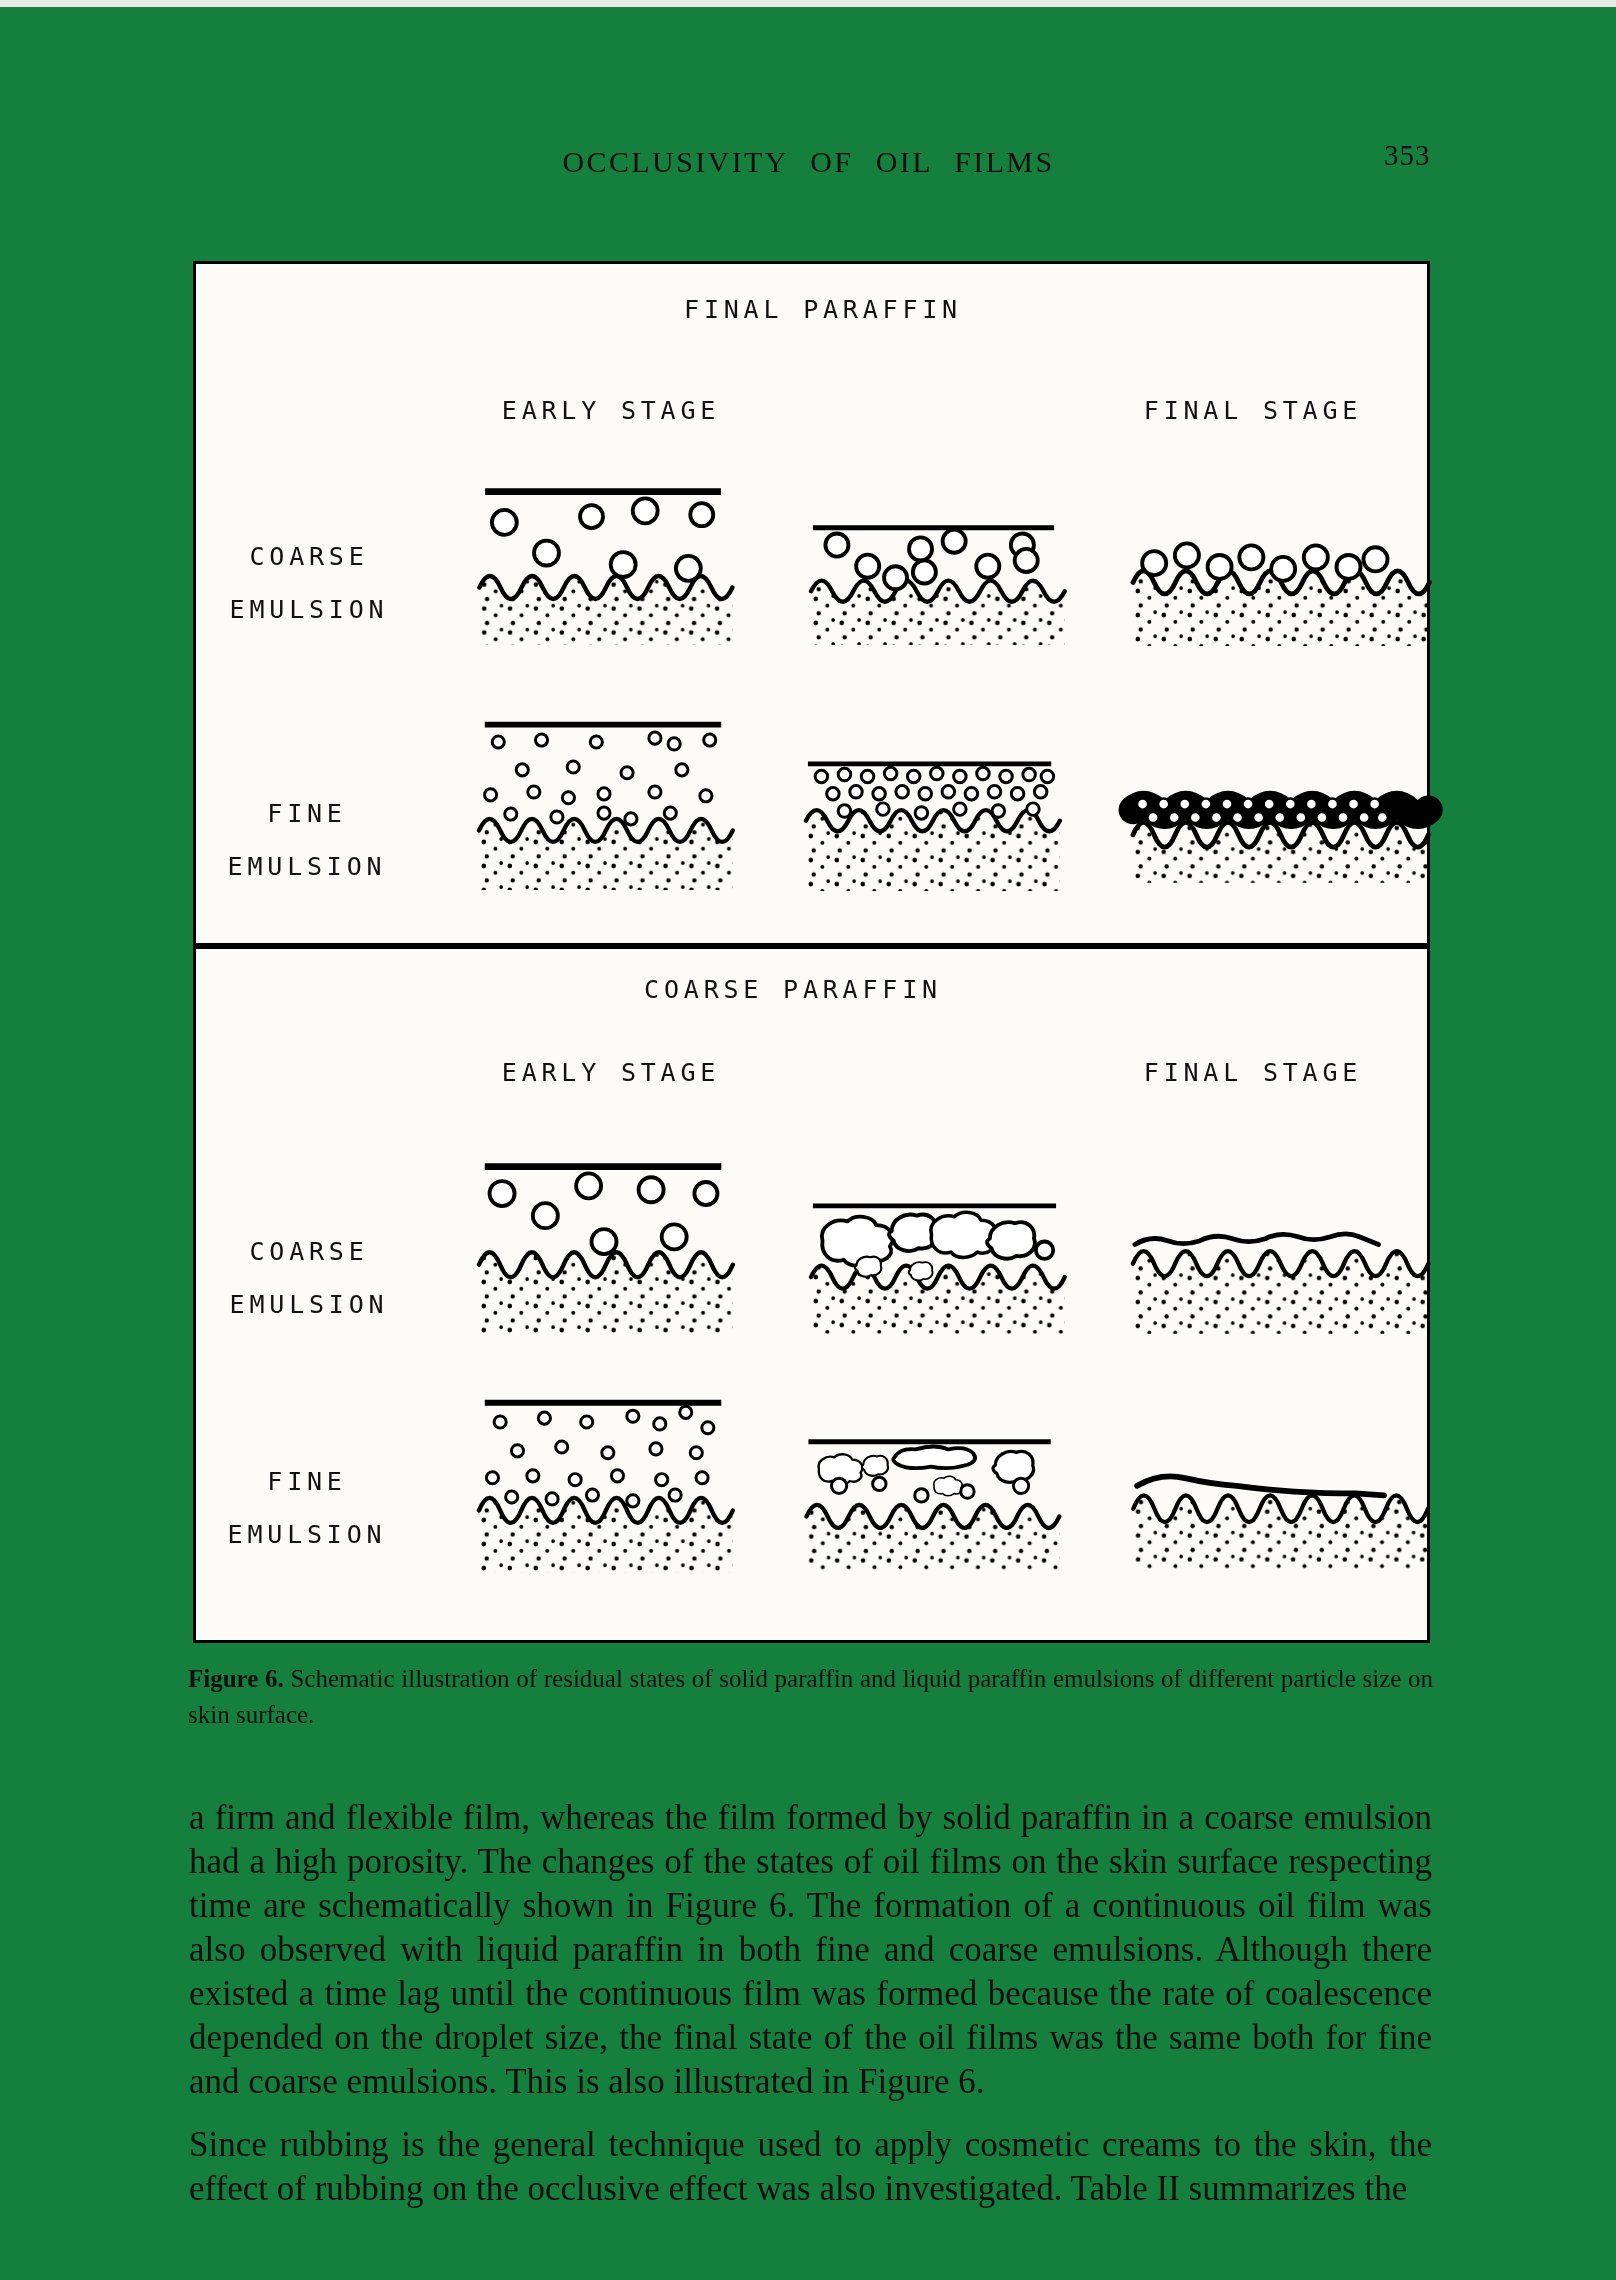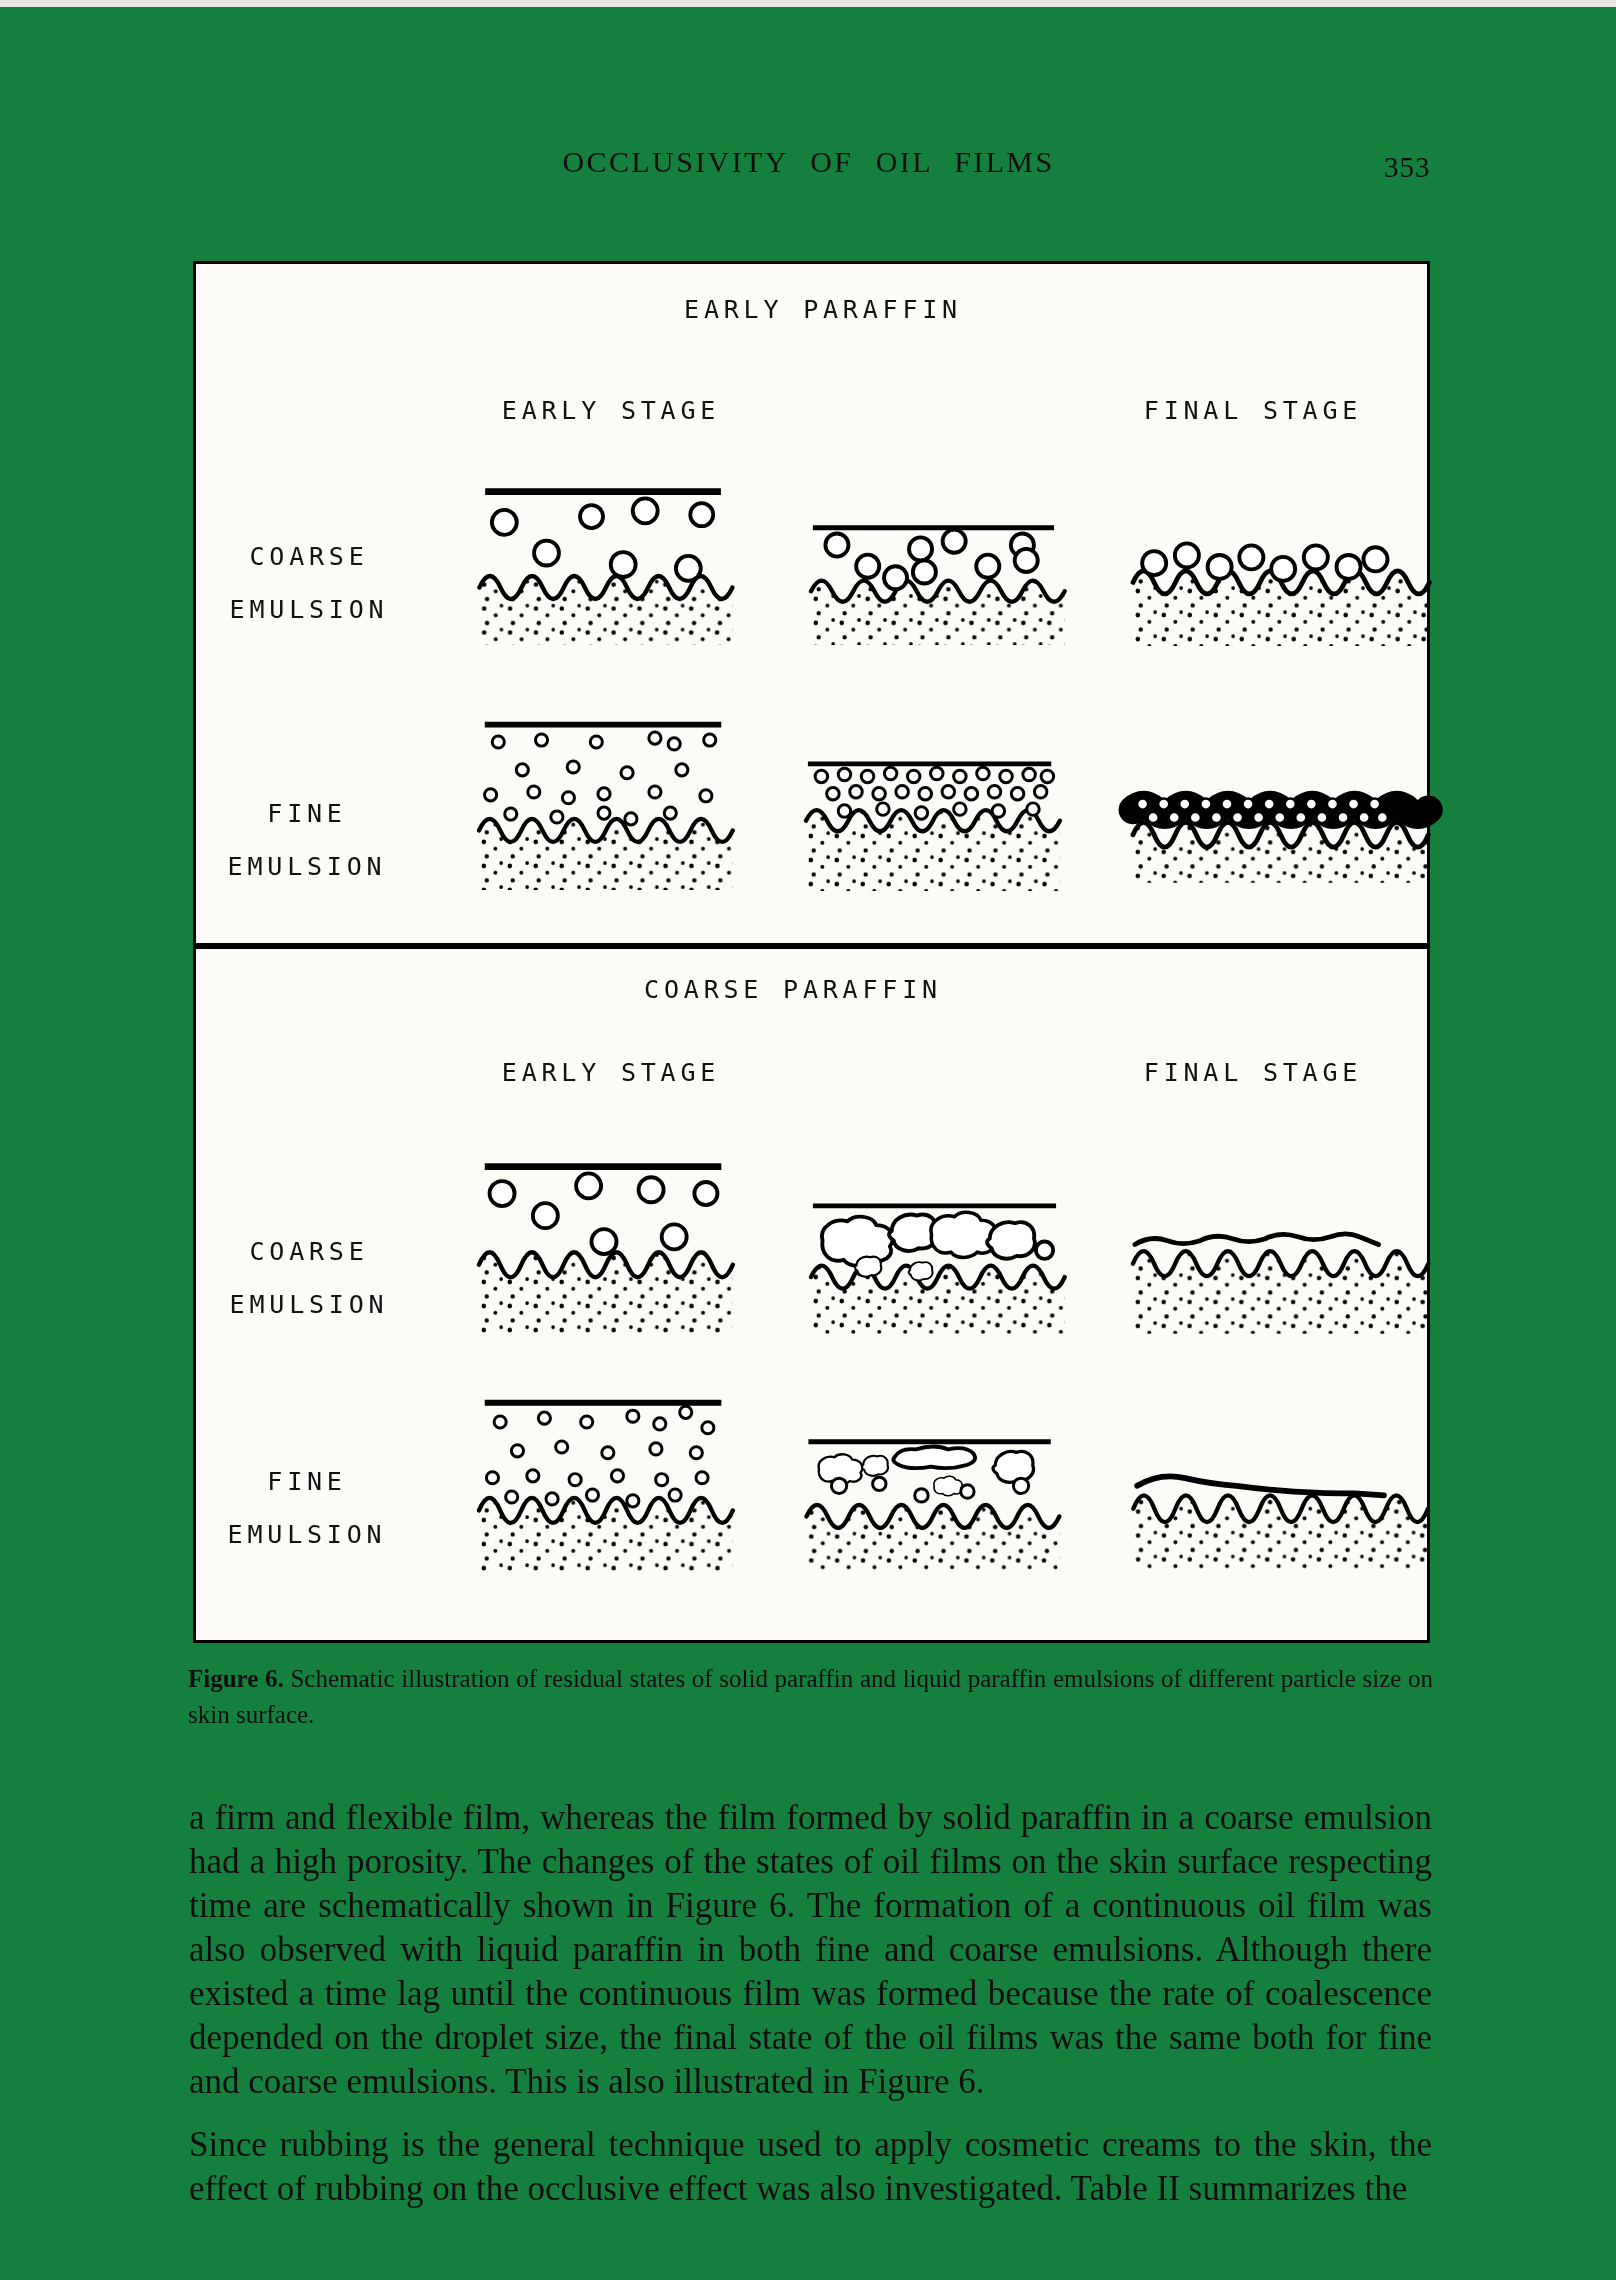--- a/index.html
+++ b/index.html
@@ -4,21 +4,21 @@
 <style>
   html,body{margin:0;padding:0;background:#e8e8e6;}
   .page{
     position:relative; width:1617px; height:2281px; margin:7px auto;
     background:#15803d; color:#0e0e0e; overflow:hidden;
     font-family:"Liberation Serif", serif;
   }
   
   .hdr-title{position:absolute; top:138px; left:0; width:1617px; text-align:center;
     font-size:30px; letter-spacing:2.4px; word-spacing:12.5px; white-space:nowrap;}
-  .hdr-num{position:absolute; top:144px; left:1384px; font-size:29px; letter-spacing:1px;}
+  .hdr-num{position:absolute; top:132px; left:1384px; font-size:29px; letter-spacing:1px;}
 
   
   .fig-box{position:absolute; left:193px; top:254px; width:1231px; height:1376px;
     border:3.8px solid #000; background:#fcfbf8;}
   .divider{position:absolute; left:0; top:679px; width:100%; height:5.8px; background:#000;}
 
   .mono{font-family:"DejaVu Sans Mono", monospace; font-size:25px; letter-spacing:4.8px;
     color:#111; white-space:nowrap;}
   .centered{position:absolute; transform:translateX(-50%); text-align:center;}
   .rowlabel{line-height:53px;}
@@ -59,21 +59,21 @@
       <path id="blobA" d="M8,30 C4,16 20,6 34,10 C42,2 60,4 64,14 C78,14 86,26 78,36 C84,46 70,54 60,50 C52,58 36,58 30,50 C16,54 6,44 8,30 Z"></path>
       <path id="blobB" d="M6,22 C6,10 20,2 32,6 C44,2 54,10 52,22 C56,32 46,42 34,40 C24,46 10,42 8,32 C2,28 2,24 6,22 Z"></path>
     </defs>
   </svg>
 
   <div class="hdr-title">OCCLUSIVITY OF OIL FILMS</div>
   <div class="hdr-num">353</div>
 
   <div class="fig-box">
 
-    <div class="mono centered" style="left:627px; top:31px;">EARLY PARAFFIN</div>
+    <div class="mono centered" style="left:627px; top:31px;">FINAL PARAFFIN</div>
     <div class="mono centered" style="left:415px; top:132px;">EARLY STAGE</div>
     <div class="mono centered" style="left:1057px; top:132px;">FINAL STAGE</div>
 
     <div class="mono centered rowlabel" style="left:113px; top:266px;">
       <div>COARSE</div>
       <div>EMULSION</div>
     </div>
 
     <div class="cell" style="left:283px; top:220px; width:250px; height:161px;">
       <svg viewBox="0 0 260 168">

